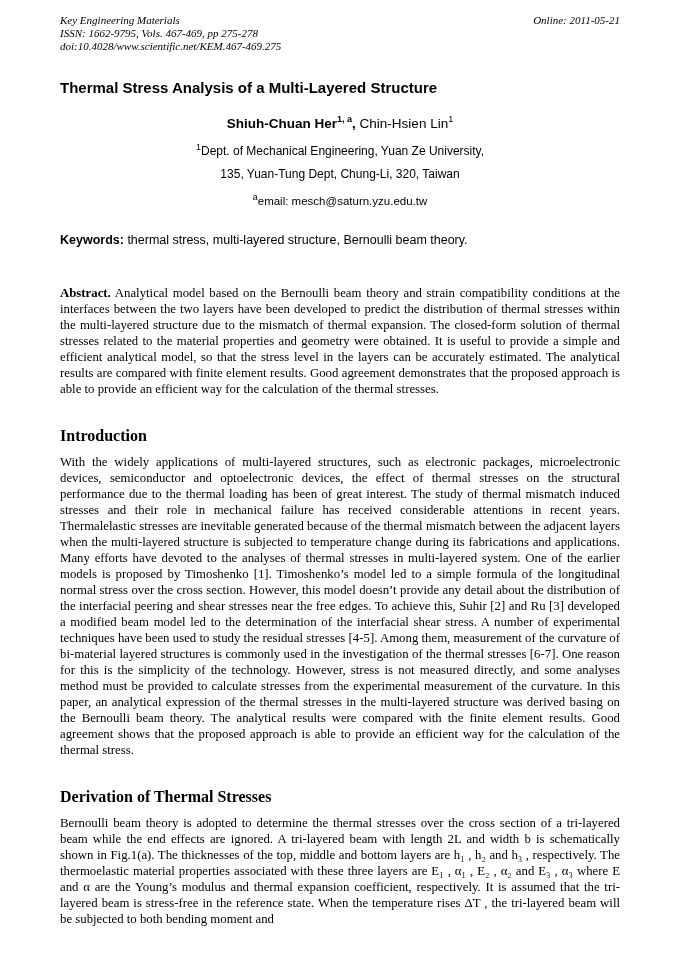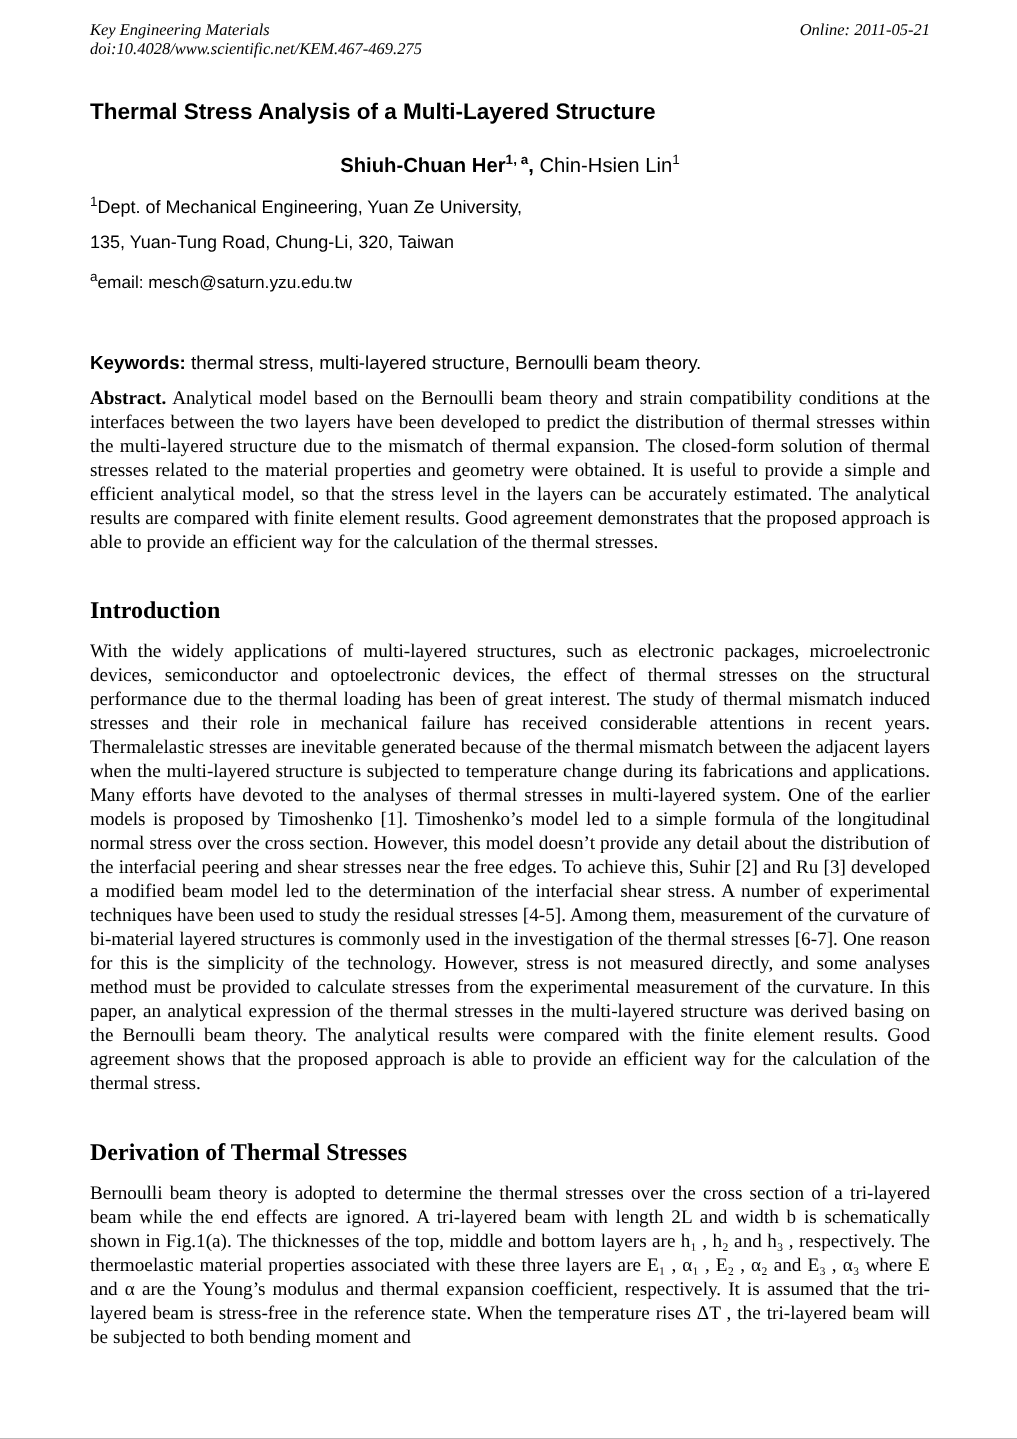--- a/index.html
+++ b/index.html
@@ -20,62 +20,63 @@
     font-size:15px;text-align:left;margin-top:26px;
   }
   .authors{
     font-family:"Liberation Sans", sans-serif;font-size:13.5px;
     text-align:center;margin-top:18px;
   }
   .authors sup, .affil sup{font-size:9px;margin-top:48px;}
   .authors .a-strong{font-weight:bold;}
   .affil{
     font-family:"Liberation Sans", sans-serif;font-size:12px;
-    margin-top:9px;line-height:14px;
+    text-align:center;margin-top:9px;line-height:14px;
   }
   .affil.email{font-size:11.5px;}
   
   .keywords{
     font-family:"Liberation Sans", sans-serif;font-size:12.5px;
-    margin-top:40px;
+    margin-top:26px;
   }
   .keywords b{font-weight:bold;}
   
   .para{
     font-size:12.8px;line-height:16px;text-align:justify;
-    margin-top:8px;
+    margin-top:38px;
   }
   .para b{font-weight:bold;}
   .sec-head{
     font-size:16px;font-weight:bold;margin-top:30px;
   }
   .sec-body{
     font-size:12.8px;line-height:16px;text-align:justify;margin-top:9px;
   }
 </style>
 </head>
 <body>
 
 <div class="page">
 
   <div class="hdr">
     <div class="hdr-left">
       <div>Key Engineering Materials</div>
+      <div>ISSN: 1662-9795, Vols. 467-469, pp 275-278</div>
       <div>doi:10.4028/www.scientific.net/KEM.467-469.275</div>
     </div>
     <div class="hdr-right">Online: 2011-05-21</div>
   </div>
 
   <div class="title">Thermal Stress Analysis of a Multi-Layered Structure</div>
 
   <div class="authors"><span class="a-strong">Shiuh-Chuan Her</span><sup class="a-strong">1, a</sup><span class="a-strong">, </span><span>Chin-Hsien Lin</span><sup>1</sup></div>
 
   <div class="affil"><sup>1</sup><span>Dept. of Mechanical Engineering, Yuan Ze University,</span></div>
 
-  <div class="affil">135, Yuan-Tung Road, Chung-Li, 320, Taiwan</div>
+  <div class="affil">135, Yuan-Tung Dept, Chung-Li, 320, Taiwan</div>
 
   <div class="affil email"><sup>a</sup><span>email: mesch@saturn.yzu.edu.tw</span></div>
 
   <div class="keywords"><b>Keywords:</b><span> thermal stress, multi-layered structure, Bernoulli beam theory.</span></div>
 
   <div class="para"><b>Abstract.</b><span> Analytical model based on the Bernoulli beam theory and strain compatibility conditions at the interfaces between the two layers have been developed to predict the distribution of thermal stresses within the multi-layered structure due to the mismatch of thermal expansion. The closed-form solution of thermal stresses related to the material properties and geometry were obtained. It is useful to provide a simple and efficient analytical model, so that the stress level in the layers can be accurately estimated. The analytical results are compared with finite element results. Good agreement demonstrates that the proposed approach is able to provide an efficient way for the calculation of the thermal stresses.</span></div>
 
   <div class="sec-head">Introduction</div>
   <div class="sec-body">With the widely applications of multi-layered structures, such as electronic packages, microelectronic devices, semiconductor and optoelectronic devices, the effect of thermal stresses on the structural performance due to the thermal loading has been of great interest. The study of thermal mismatch induced stresses and their role in mechanical failure has received considerable attentions in recent years. Thermalelastic stresses are inevitable generated because of the thermal mismatch between the adjacent layers when the multi-layered structure is subjected to temperature change during its fabrications and applications. Many efforts have devoted to the analyses of thermal stresses in multi-layered system. One of the earlier models is proposed by Timoshenko [1]. Timoshenko’s model led to a simple formula of the longitudinal normal stress over the cross section. However, this model doesn’t provide any detail about the distribution of the interfacial peering and shear stresses near the free edges. To achieve this, Suhir [2] and Ru [3] developed a modified beam model led to the determination of the interfacial shear stress. A number of experimental techniques have been used to study the residual stresses [4-5]. Among them, measurement of the curvature of bi-material layered structures is commonly used in the investigation of the thermal stresses [6-7].  One reason for this is the simplicity of the technology. However, stress is not measured directly, and some analyses method must be provided to calculate stresses from the experimental measurement of the curvature. In this paper, an analytical expression of the thermal stresses in the multi-layered structure was derived basing on the Bernoulli beam theory. The analytical results were compared with the finite element results. Good agreement shows that the proposed approach is able to provide an efficient way for the calculation of the thermal stress.</div>
 

